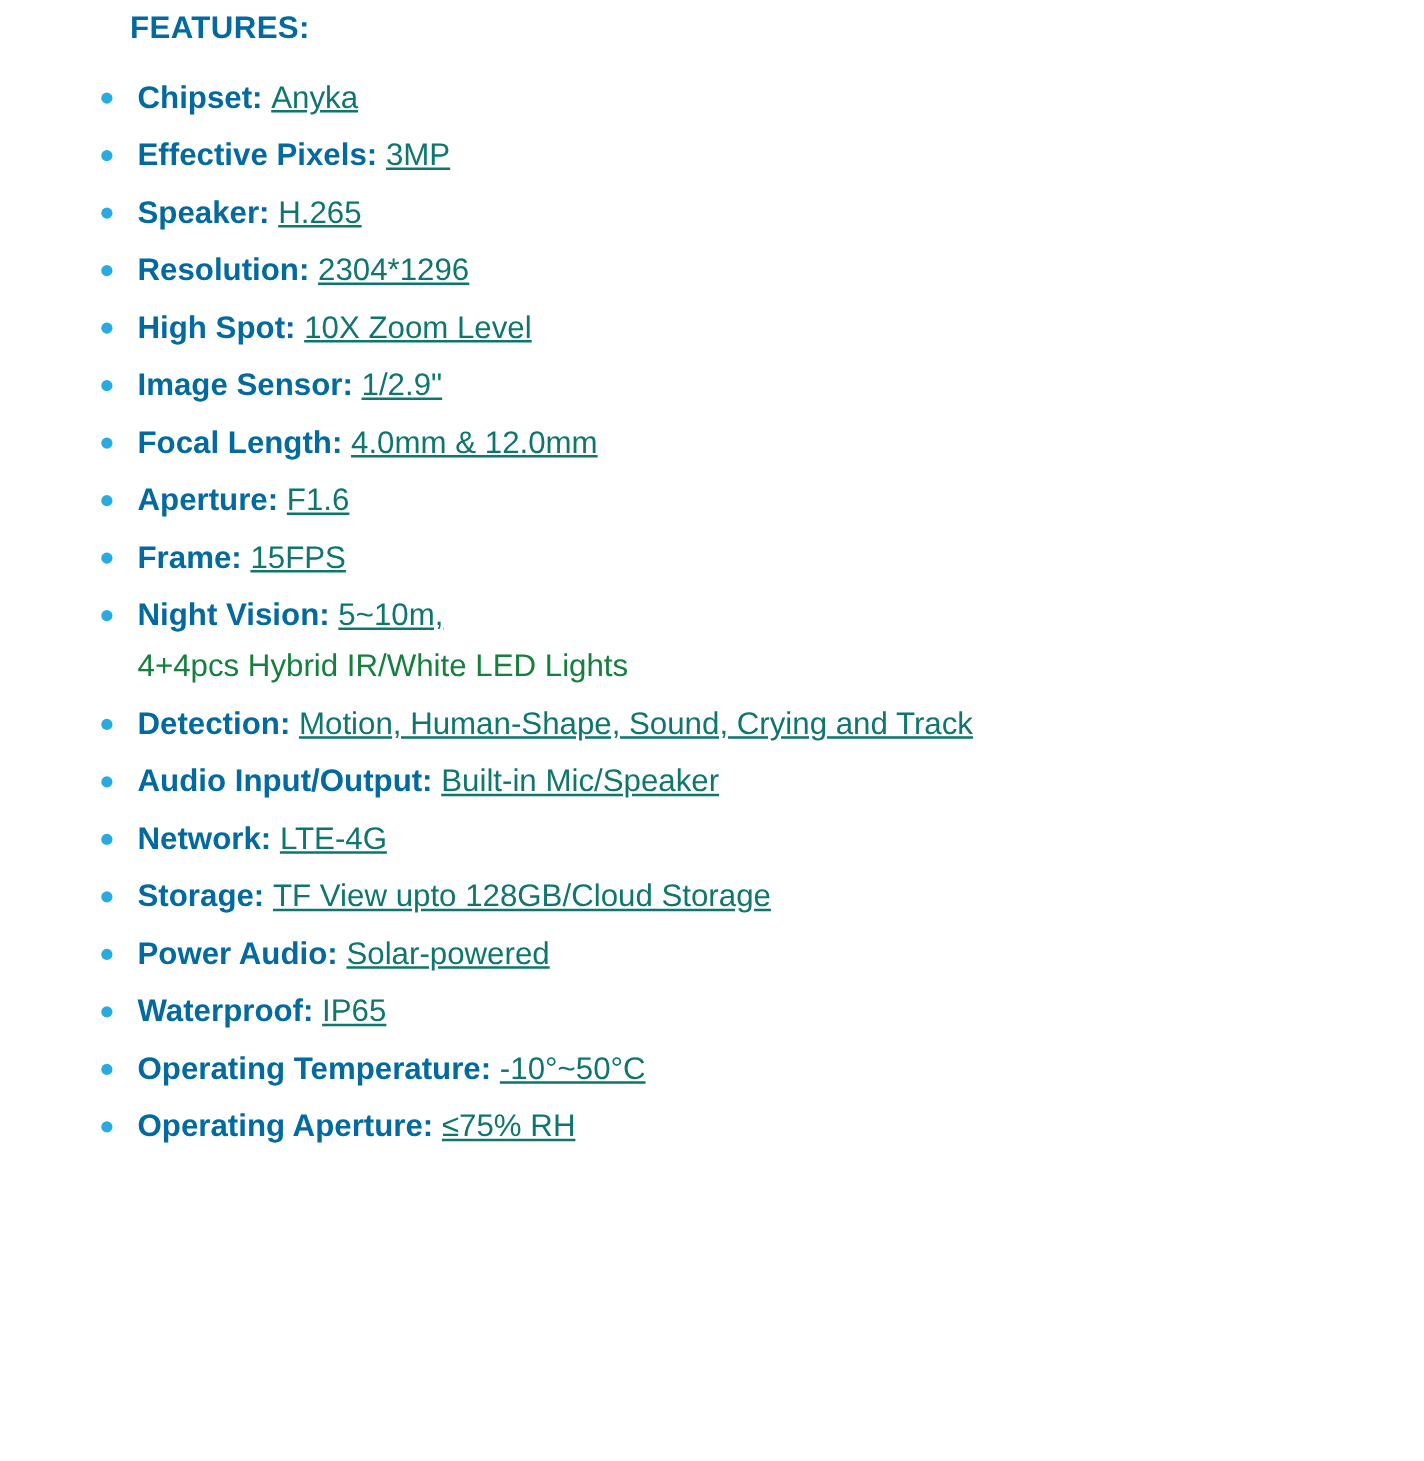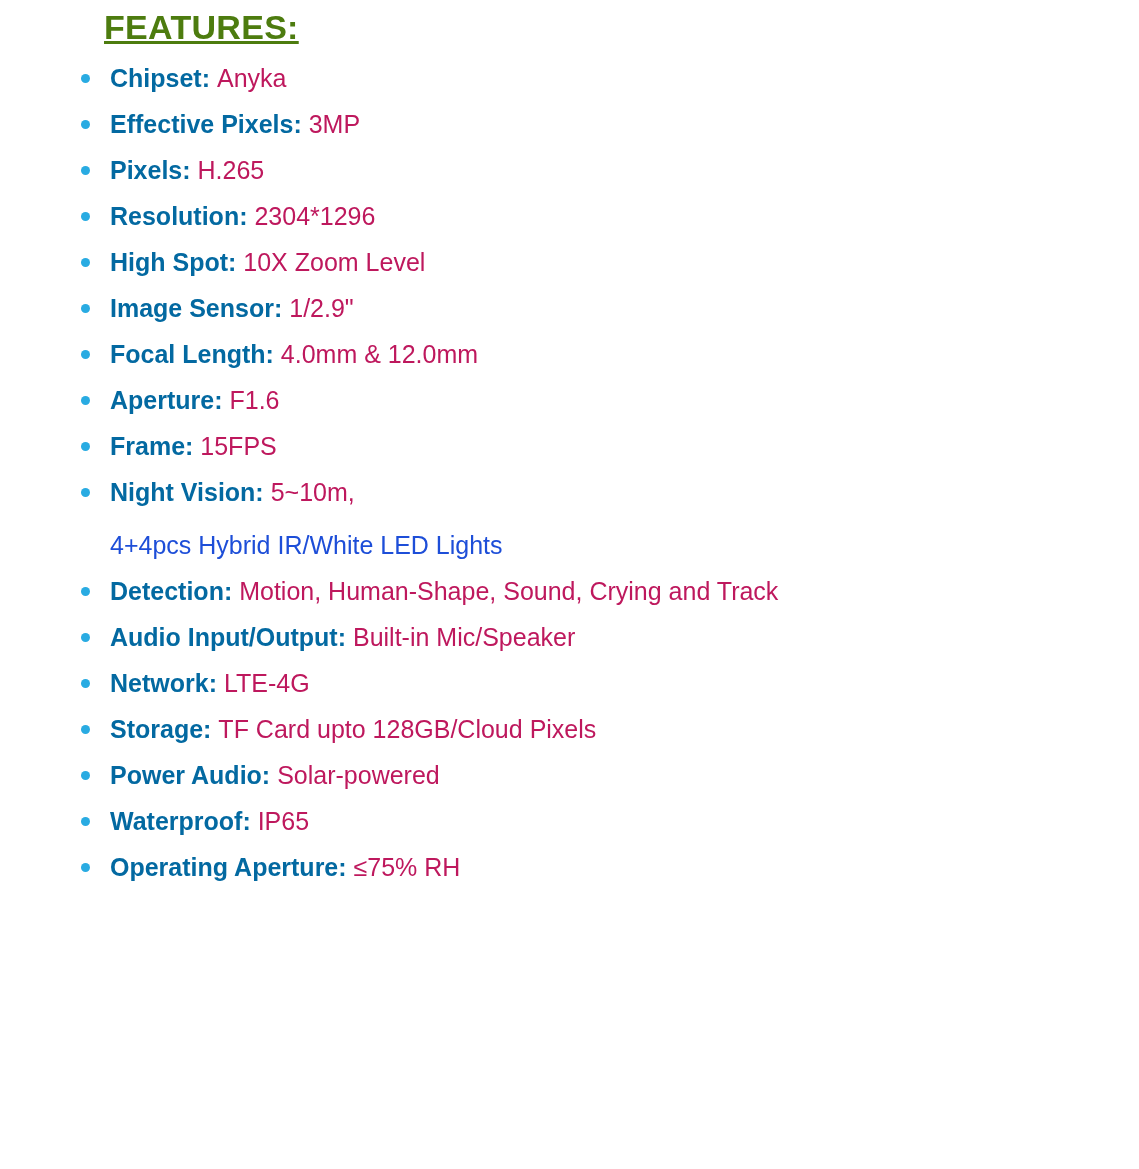--- a/index.html
+++ b/index.html
@@ -17,25 +17,24 @@
     position: relative;
     width: 1139px;
     height: 1169px;
     background: #ffffff;
     overflow: hidden;
   }
   .features-title {
     position: absolute;
     left: 104px;
     top: 8px;
-    font-size: 34px;
+    font-size: 25px;
     font-weight: bold;
     letter-spacing: 0.3px;
-    color: #4d7c0f;
-    text-decoration: underline;
+    color: #0369a1;
   }
   .spec-list {
     position: absolute;
     left: 78px;
     top: 62px;
     width: 1040px;
     list-style: none;
     margin: 0;
     padding: 0;
   }
@@ -54,26 +53,27 @@
     width: 9px;
     height: 9px;
     border-radius: 50%;
     background: #29abe2;
   }
   .spec-label {
     color: #0369a1;
     font-weight: bold;
   }
   .spec-value {
-    color: #be185d;
+    color: #0f766e;
+    text-decoration: underline;
   }
   .spec-extra {
     display: block;
-    color: #1d4ed8;
-    margin-top: 20px;
+    color: #15803d;
+    margin-top: 8px;
   }
 </style>
 </head>
 <body>
 
 <div class="sheet">
 
   <div class="features-title">FEATURES:</div>
 
   <ul class="spec-list">
@@ -85,21 +85,21 @@
     </li>
 
     <li class="spec-item">
       <span class="bullet"></span>
       <span class="spec-label">Effective Pixels: </span>
       <span class="spec-value">3MP</span>
     </li>
 
     <li class="spec-item">
       <span class="bullet"></span>
-      <span class="spec-label">Pixels: </span>
+      <span class="spec-label">Speaker: </span>
       <span class="spec-value">H.265</span>
     </li>
 
     <li class="spec-item">
       <span class="bullet"></span>
       <span class="spec-label">Resolution: </span>
       <span class="spec-value">2304*1296</span>
     </li>
 
     <li class="spec-item">
@@ -154,36 +154,41 @@
 
     <li class="spec-item">
       <span class="bullet"></span>
       <span class="spec-label">Network: </span>
       <span class="spec-value">LTE-4G</span>
     </li>
 
     <li class="spec-item">
       <span class="bullet"></span>
       <span class="spec-label">Storage: </span>
-      <span class="spec-value">TF Card upto 128GB/Cloud Pixels</span>
+      <span class="spec-value">TF View upto 128GB/Cloud Storage</span>
     </li>
 
 
     <li class="spec-item">
       <span class="bullet"></span>
       <span class="spec-label">Power Audio: </span>
       <span class="spec-value">Solar-powered</span>
     </li>
 
     <li class="spec-item">
       <span class="bullet"></span>
       <span class="spec-label">Waterproof: </span>
       <span class="spec-value">IP65</span>
     </li>
 
+    <li class="spec-item">
+      <span class="bullet"></span>
+      <span class="spec-label">Operating Temperature: </span>
+      <span class="spec-value">-10°~50°C</span>
+    </li>
 
     <li class="spec-item">
       <span class="bullet"></span>
       <span class="spec-label">Operating Aperture: </span>
       <span class="spec-value">≤75% RH</span>
     </li>
 
   </ul>
 </div>
 

